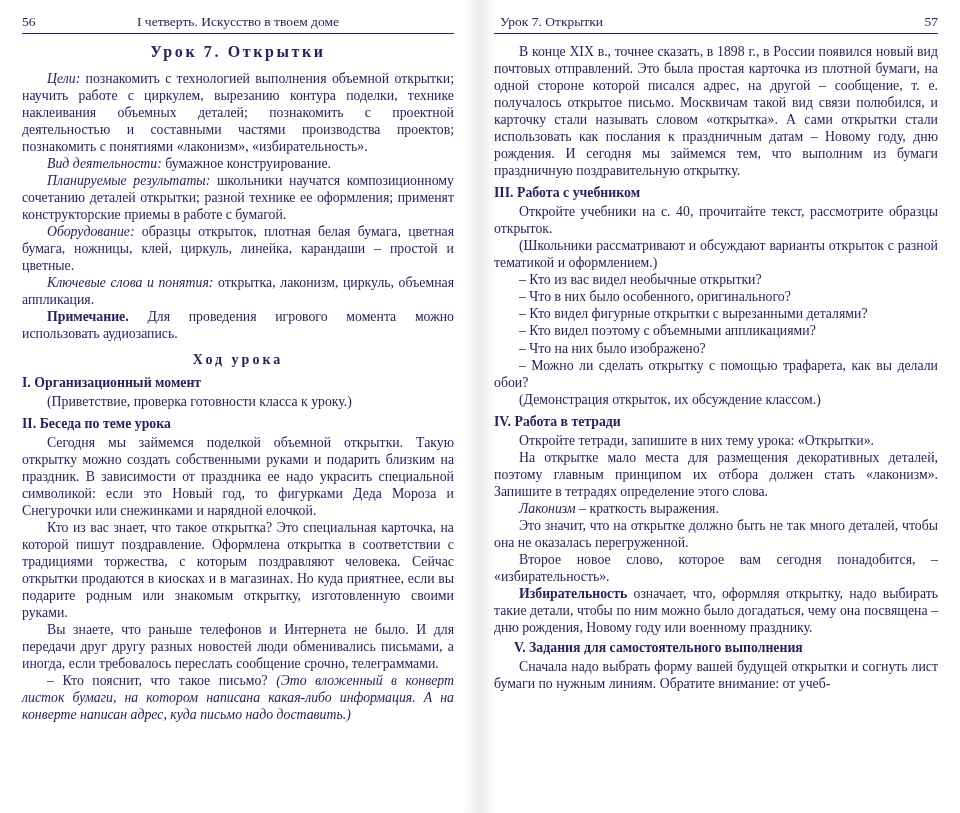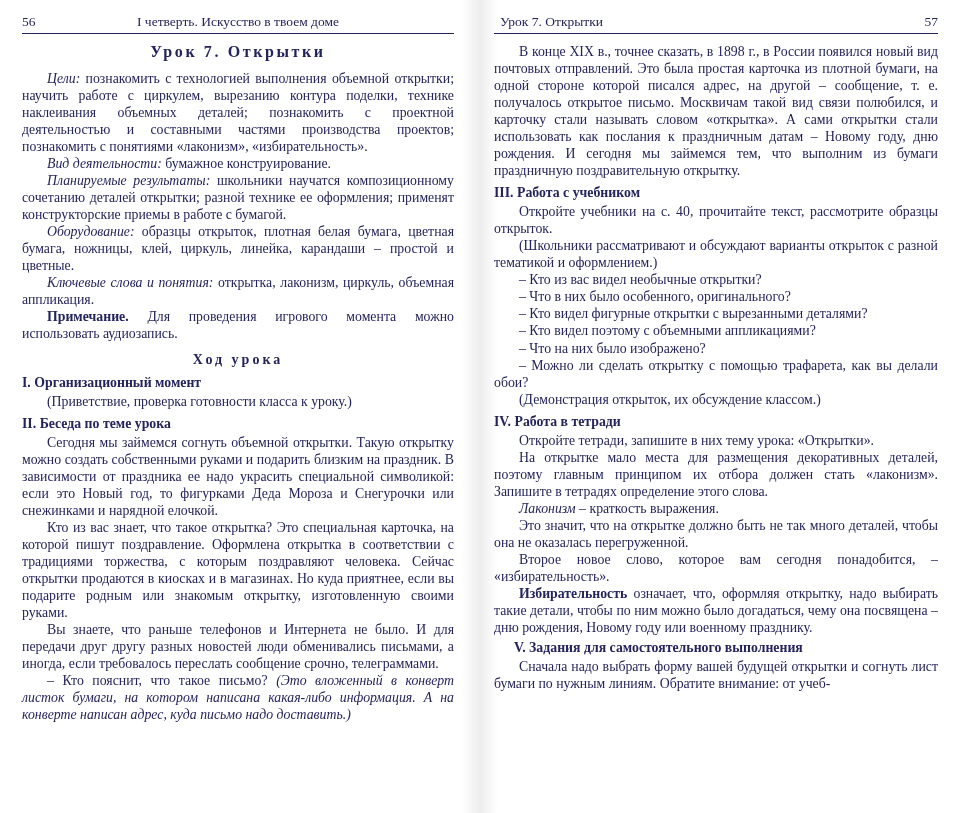--- a/index.html
+++ b/index.html
@@ -74,21 +74,21 @@
     <p class="p"><span class="label">Ключевые слова и понятия:</span><span> открытка, лаконизм, циркуль, объемная аппликация.</span></p>
 
     <p class="p"><span class="bi">Примечание.</span><span> Для проведения игрового момента можно использовать аудиозапись.</span></p>
 
     <div class="centered-heading">Ход урока</div>
 
     <div class="section-heading">I. Организационный момент</div>
     <p class="p">(Приветствие, проверка готовности класса к уроку.)</p>
 
     <div class="section-heading">II. Беседа по теме урока</div>
-    <p class="p">Сегодня мы займемся согнуть объемной открытки. Такую открытку можно создать собственными руками и подарить близким на праздник. В зависимости от праздника ее надо украсить специальной символикой: если это Новый год, то фигурками Деда Мороза и Снегурочки или снежинками и нарядной елочкой.</p>
+    <p class="p">Сегодня мы займемся поделкой объемной открытки. Такую открытку можно создать собственными руками и подарить близким на праздник. В зависимости от праздника ее надо украсить специальной символикой: если это Новый год, то фигурками Деда Мороза и Снегурочки или снежинками и нарядной елочкой.</p>
     <p class="p">Кто из вас знает, что такое открытка? Это специальная карточка, на которой пишут поздравление. Оформлена открытка в соответствии с традициями торжества, с которым поздравляют человека. Сейчас открытки продаются в киосках и в магазинах. Но куда приятнее, если вы подарите родным или знакомым открытку, изготовленную своими руками.</p>
     <p class="p">Вы знаете, что раньше телефонов и Интернета не было. И для передачи друг другу разных новостей люди обменивались письмами, а иногда, если требовалось переслать сообщение срочно, телеграммами.</p>
     <p class="p"><span>– Кто пояснит, что такое письмо? </span><span class="it">(Это вложенный в конверт листок бумаги, на котором написана какая-либо информация. А на конверте написан адрес, куда письмо надо доставить.)</span></p>
   </div>
 
   <div class="page page-right">
     <div class="page-header">
       <span class="running leftish">Урок 7. Открытки</span>
       <span class="pagenum right">57</span>
     </div>

